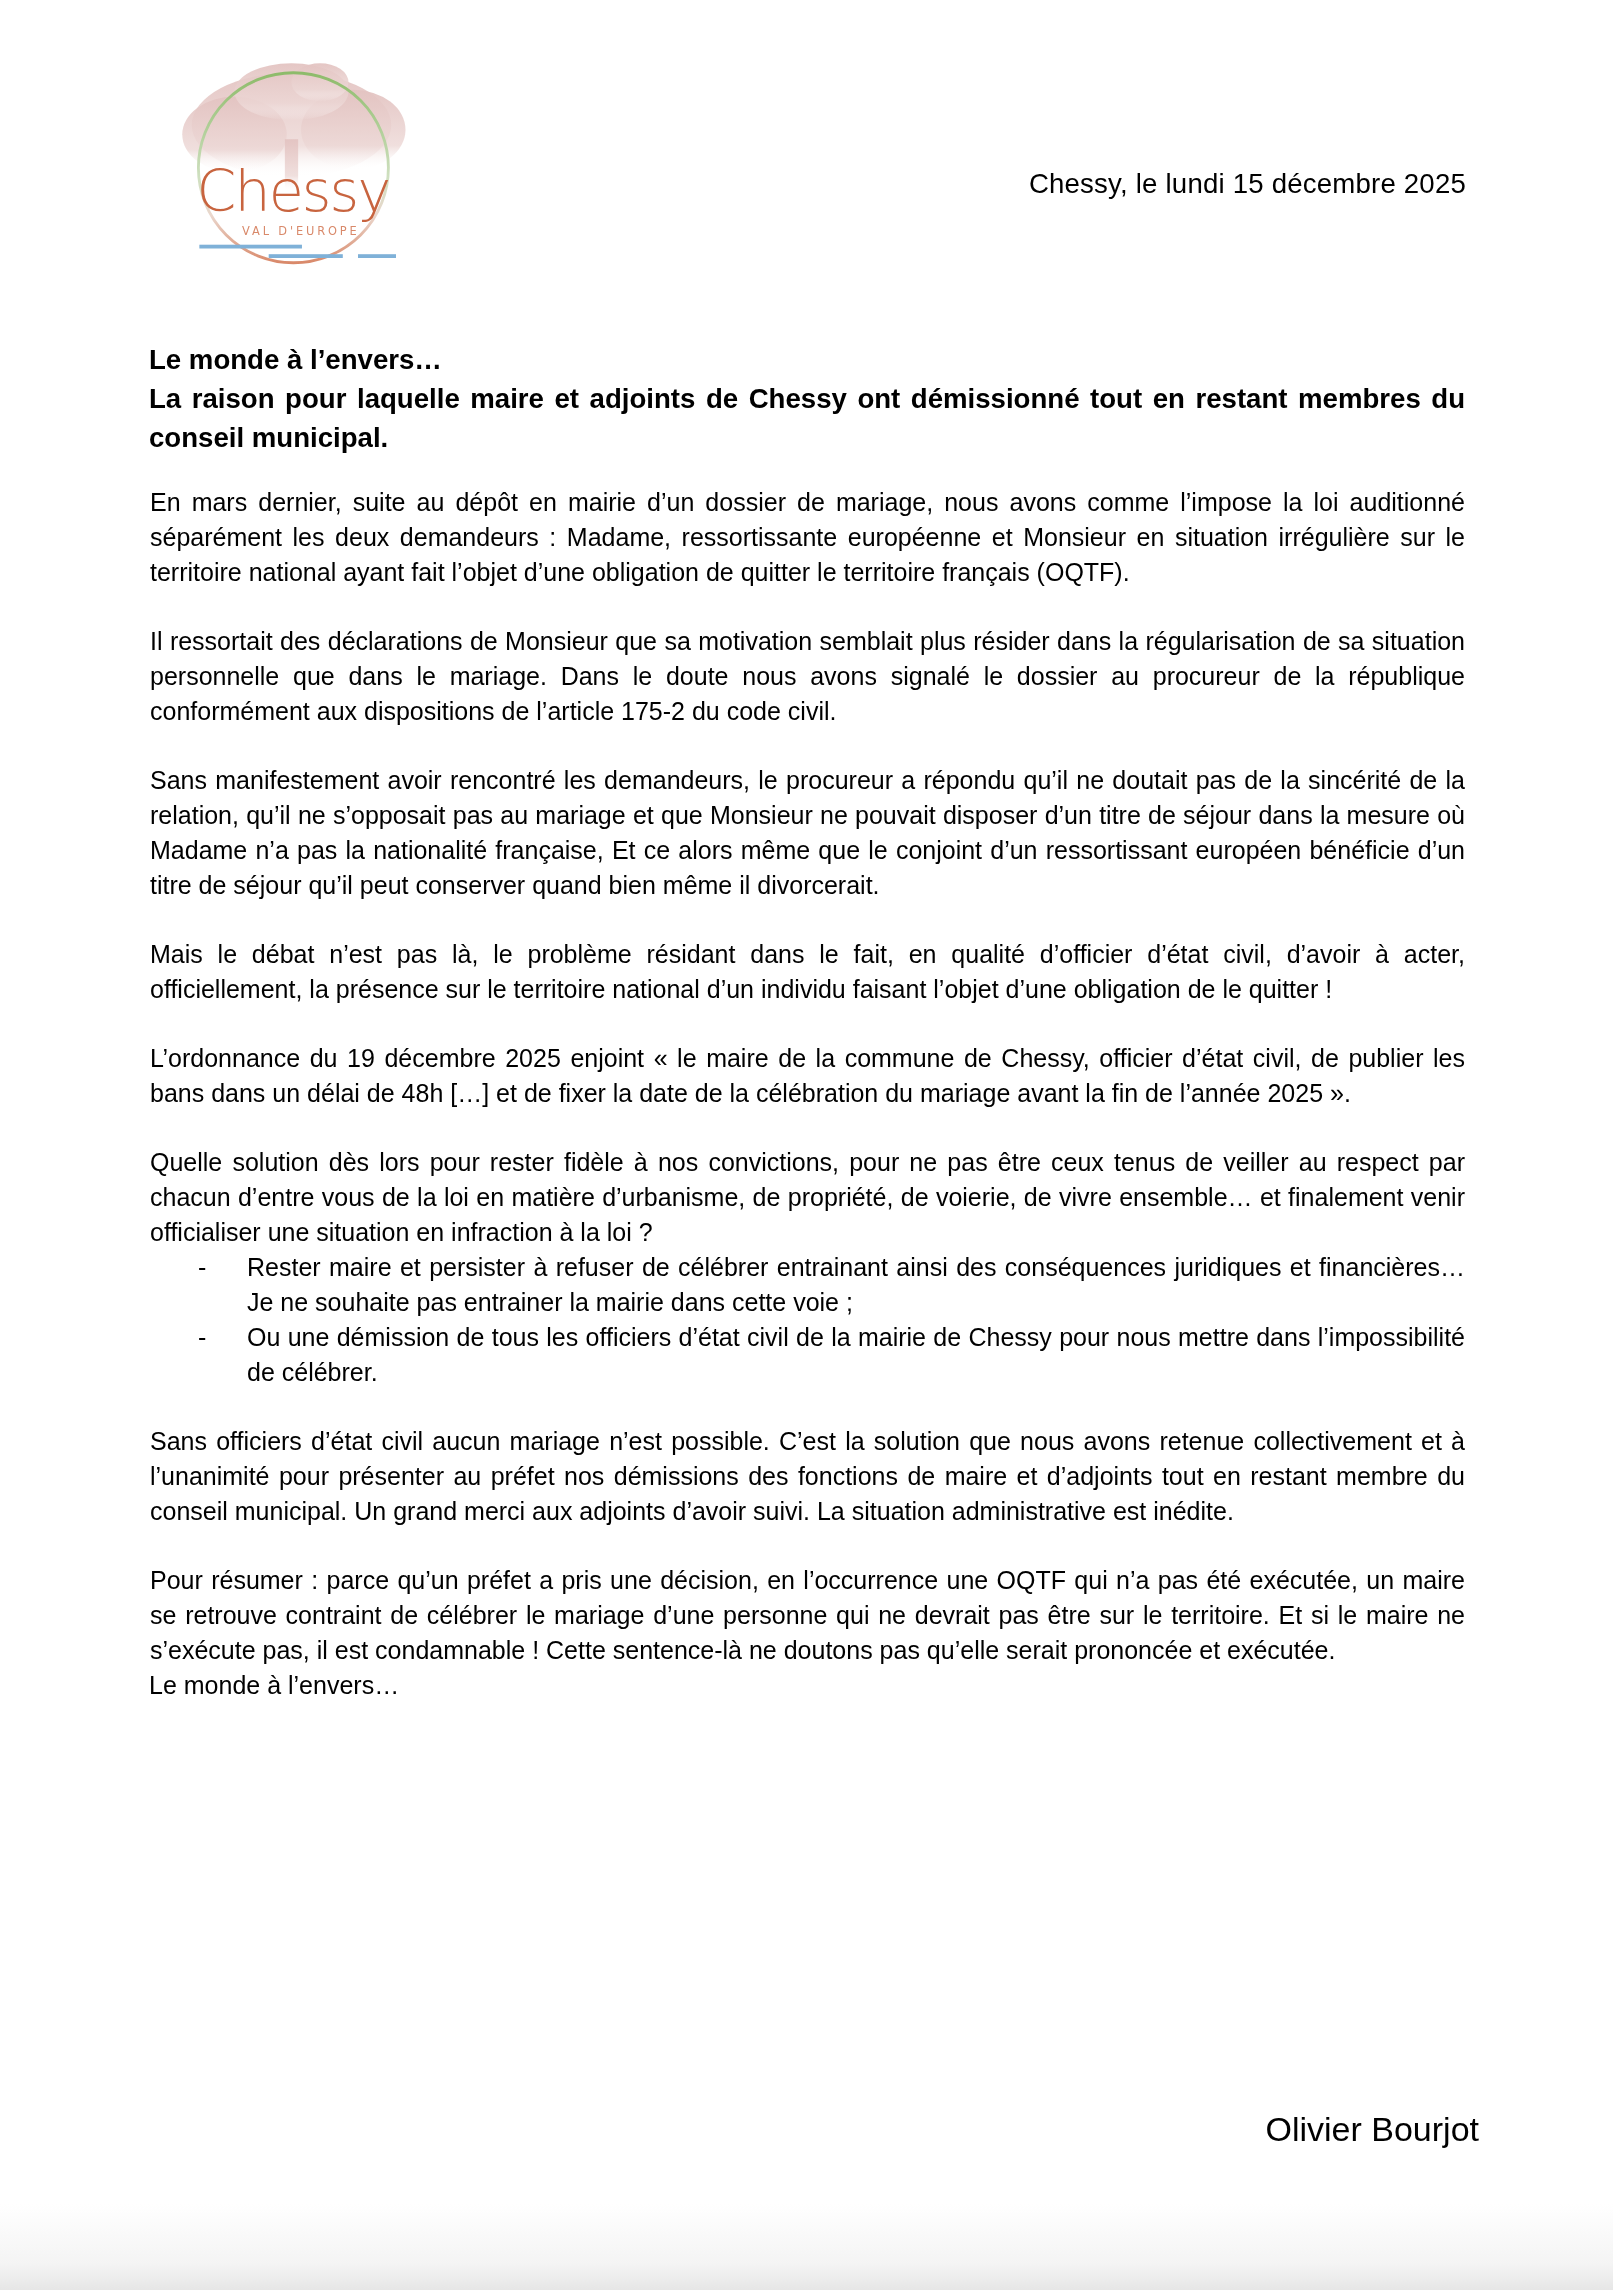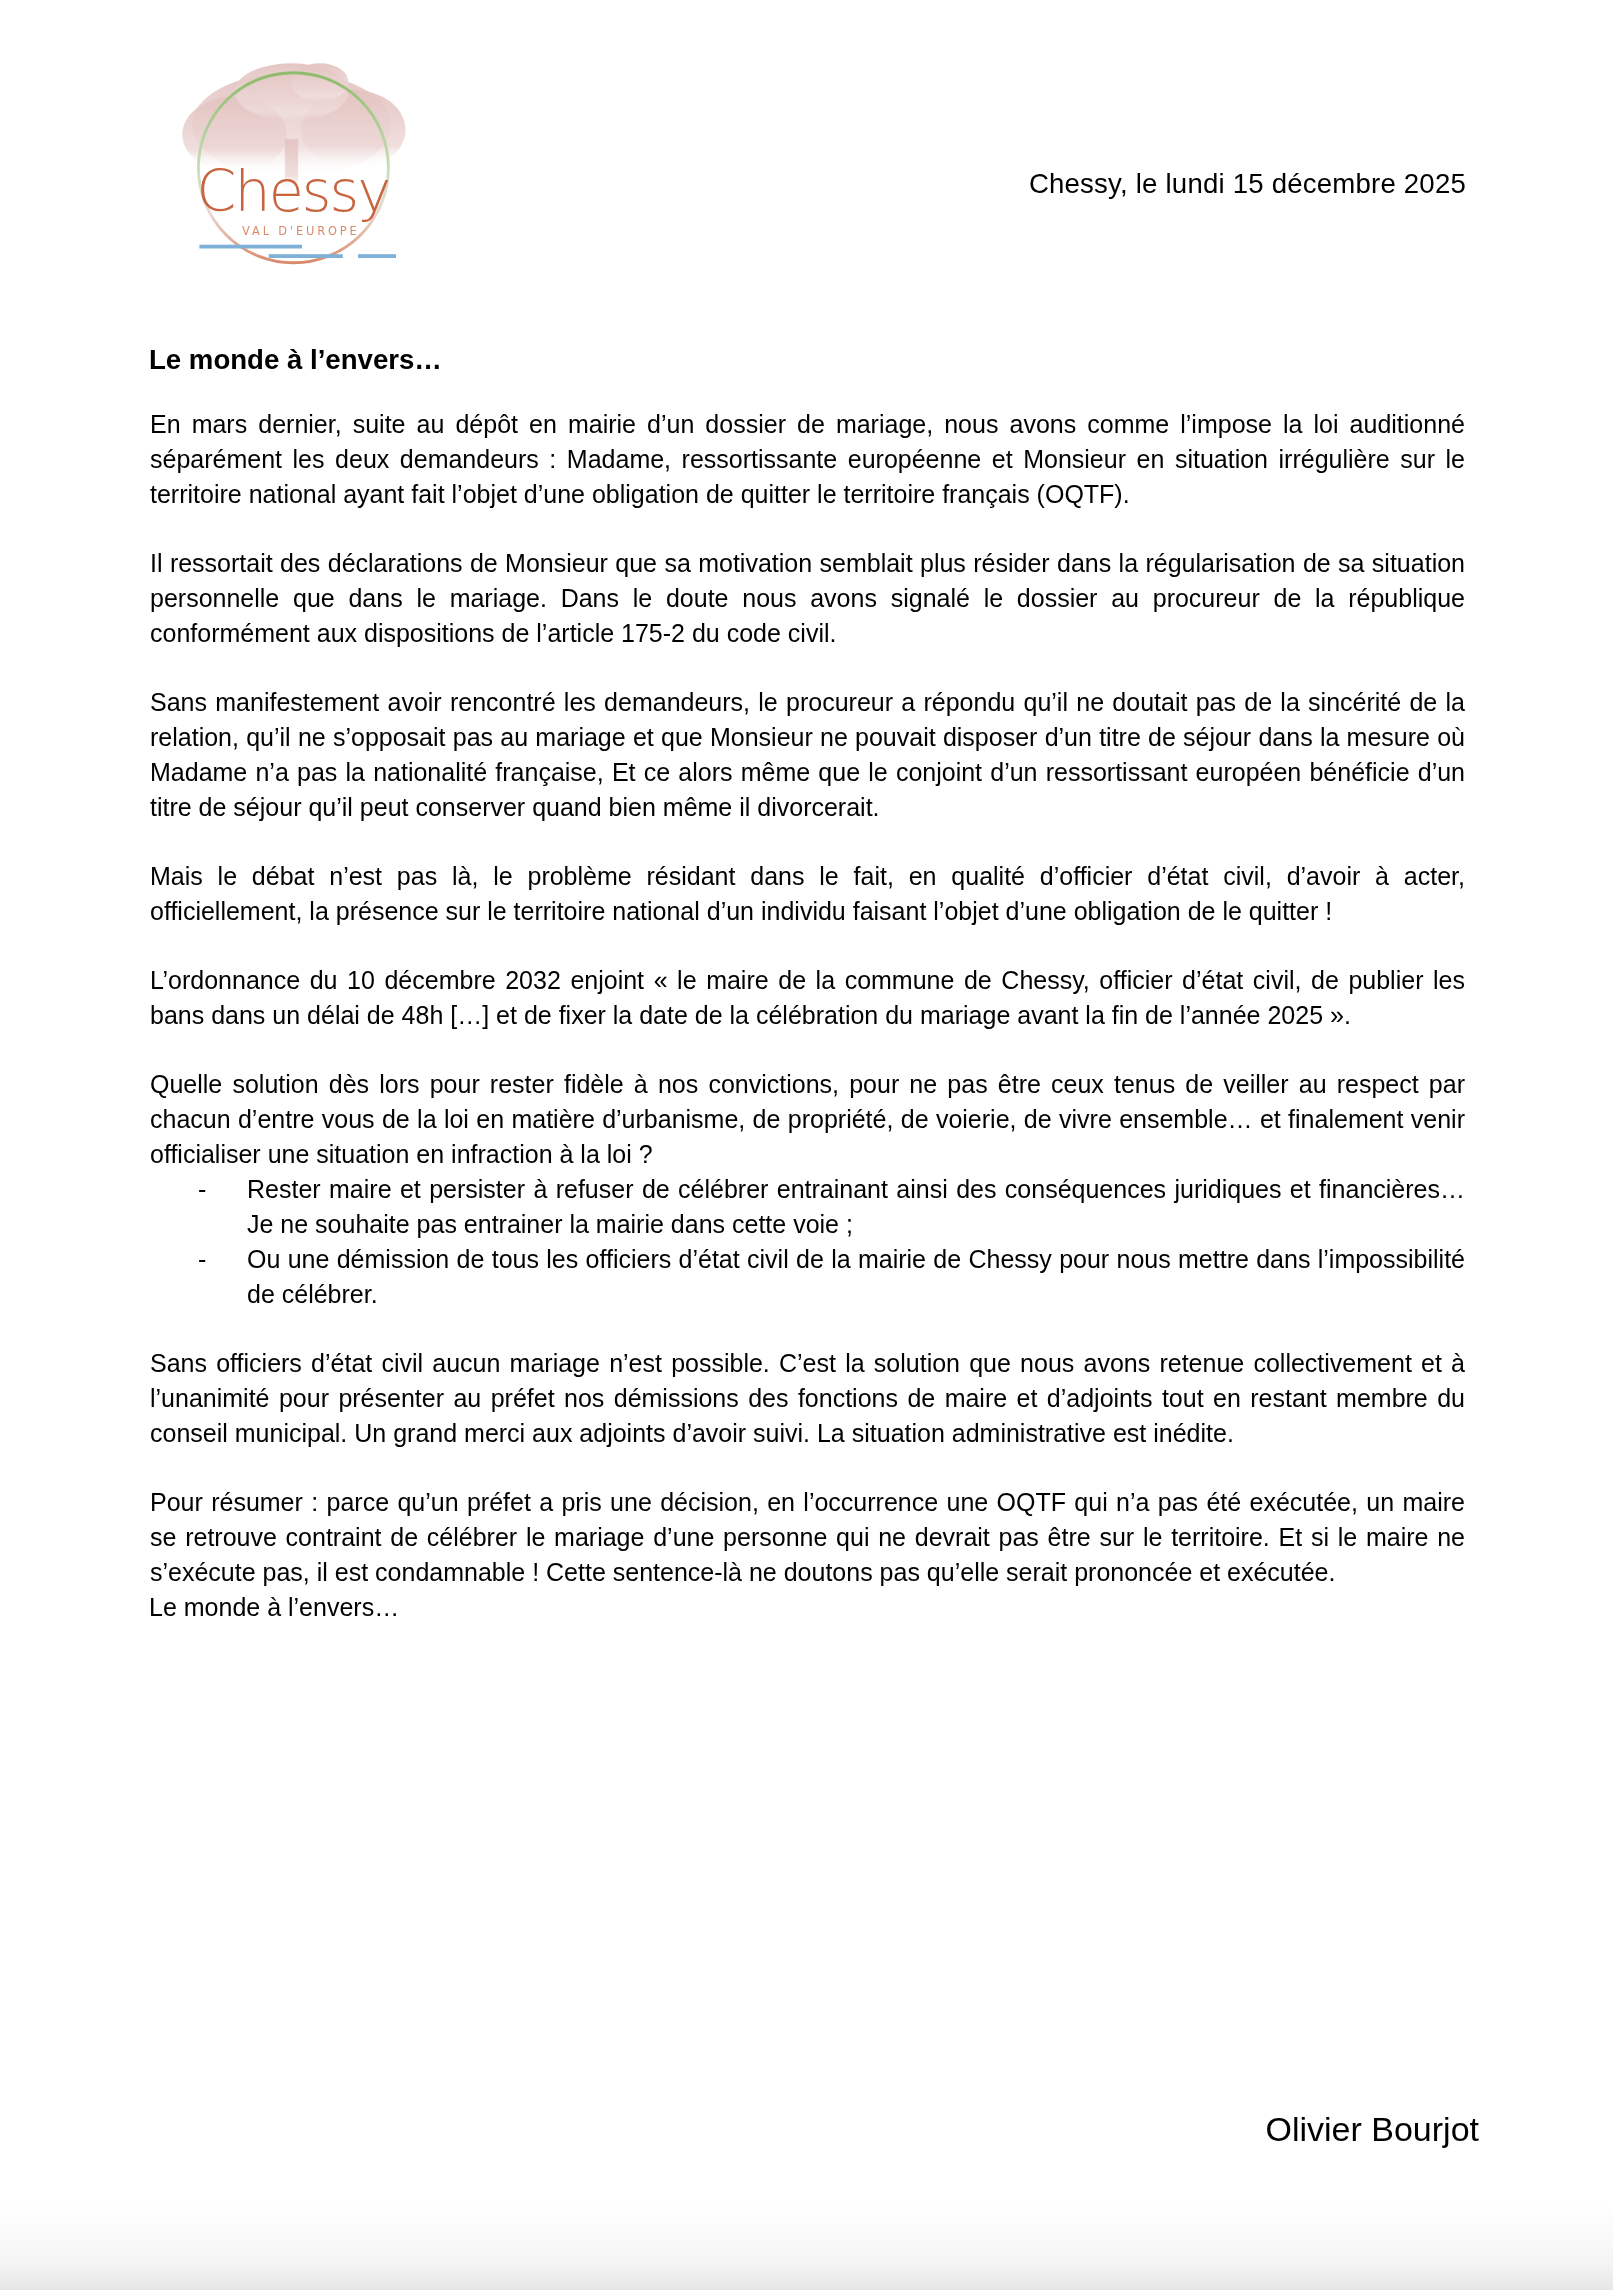--- a/index.html
+++ b/index.html
@@ -131,27 +131,28 @@
     <rect x="106" y="221" width="78" height="4" fill="#7fb1d8"></rect>
     <rect x="200" y="221" width="40" height="4" fill="#7fb1d8"></rect>
   </svg>
 </div>
 
 <div class="date-line">Chessy, le lundi 15 décembre 2025</div>
 
 <div class="content">
   <h1 class="title">
     <span class="t1">Le monde à l’envers…</span>
+    <span class="t2">La raison pour laquelle maire et adjoints de Chessy ont démissionné tout en restant membres du conseil municipal.</span>
   </h1>
 
   <p class="para">En mars dernier, suite au dépôt en mairie d’un dossier de mariage, nous avons comme l’impose la loi auditionné séparément les deux demandeurs : Madame, ressortissante européenne et Monsieur en situation irrégulière sur le territoire national ayant fait l’objet d’une obligation de quitter le territoire français (OQTF).</p>
   <p class="para">Il ressortait des déclarations de Monsieur que sa motivation semblait plus résider dans la régularisation de sa situation personnelle que dans le mariage. Dans le doute nous avons signalé le dossier au procureur de la république conformément aux dispositions de l’article 175-2 du code civil.</p>
   <p class="para">Sans manifestement avoir rencontré les demandeurs, le procureur a répondu qu’il ne doutait pas de la sincérité de la relation, qu’il ne s’opposait pas au mariage et que Monsieur ne pouvait disposer d’un titre de séjour dans la mesure où Madame n’a pas la nationalité française, Et ce alors même que le conjoint d’un ressortissant européen bénéficie d’un titre de séjour qu’il peut conserver quand bien même il divorcerait.</p>
   <p class="para">Mais le débat n’est pas là, le problème résidant dans le fait, en qualité d’officier d’état civil, d’avoir à acter, officiellement, la présence sur le territoire national d’un individu faisant l’objet d’une obligation de le quitter !</p>
-  <p class="para">L’ordonnance du 10 décembre 2032 enjoint « le maire de la commune de Chessy, officier d’état civil, de publier les bans dans un délai de 48h […] et de fixer la date de la célébration du mariage avant la fin de l’année 2025 ».</p>
+  <p class="para">L’ordonnance du 19 décembre 2025 enjoint « le maire de la commune de Chessy, officier d’état civil, de publier les bans dans un délai de 48h […] et de fixer la date de la célébration du mariage avant la fin de l’année 2025 ».</p>
   <p class="para tight">Quelle solution dès lors pour rester fidèle à nos convictions, pour ne pas être ceux tenus de veiller au respect par chacun d’entre vous de la loi en matière d’urbanisme, de propriété, de voierie, de vivre ensemble… et finalement venir officialiser une situation en infraction à la loi ?</p>
 
   <ul class="bullets">
     <li>
       <span class="dash">-</span>
       <span>Rester maire et persister à refuser de célébrer entrainant ainsi des conséquences juridiques et financières… Je ne souhaite pas entrainer la mairie dans cette voie ;</span>
     </li>
     <li>
       <span class="dash">-</span>
       <span>Ou une démission de tous les officiers d’état civil de la mairie de Chessy pour nous mettre dans l’impossibilité de célébrer.</span>

